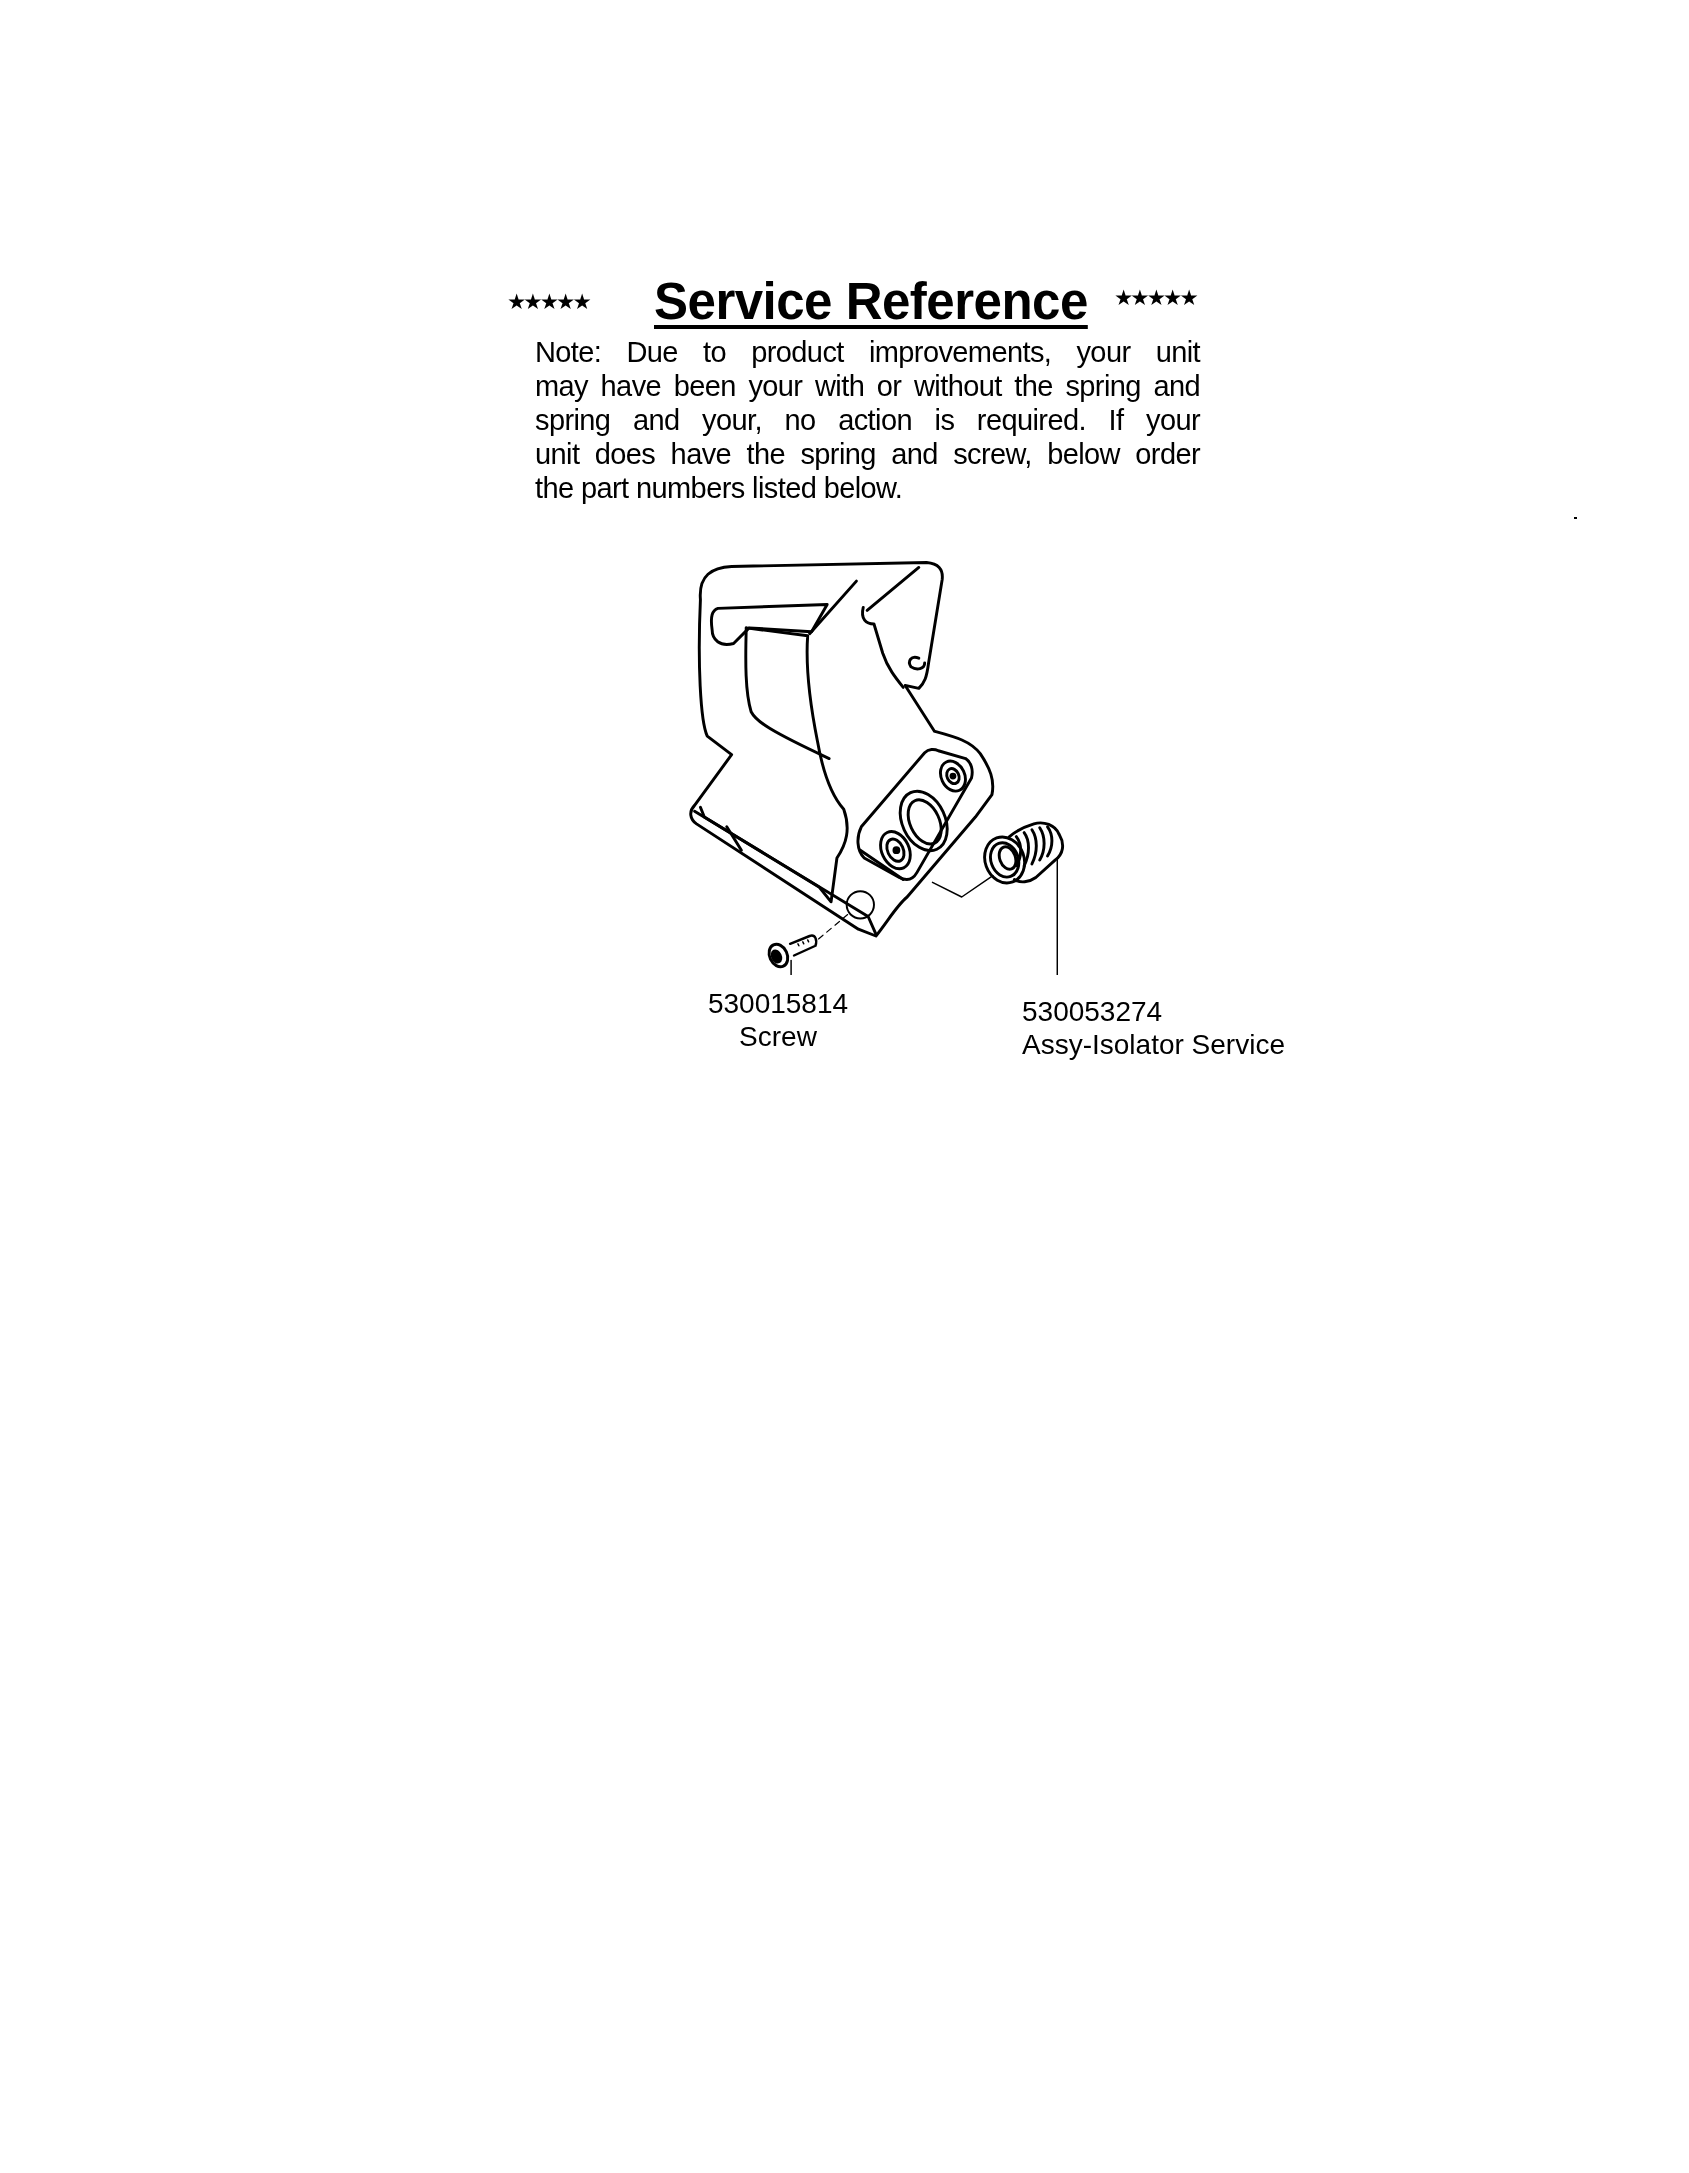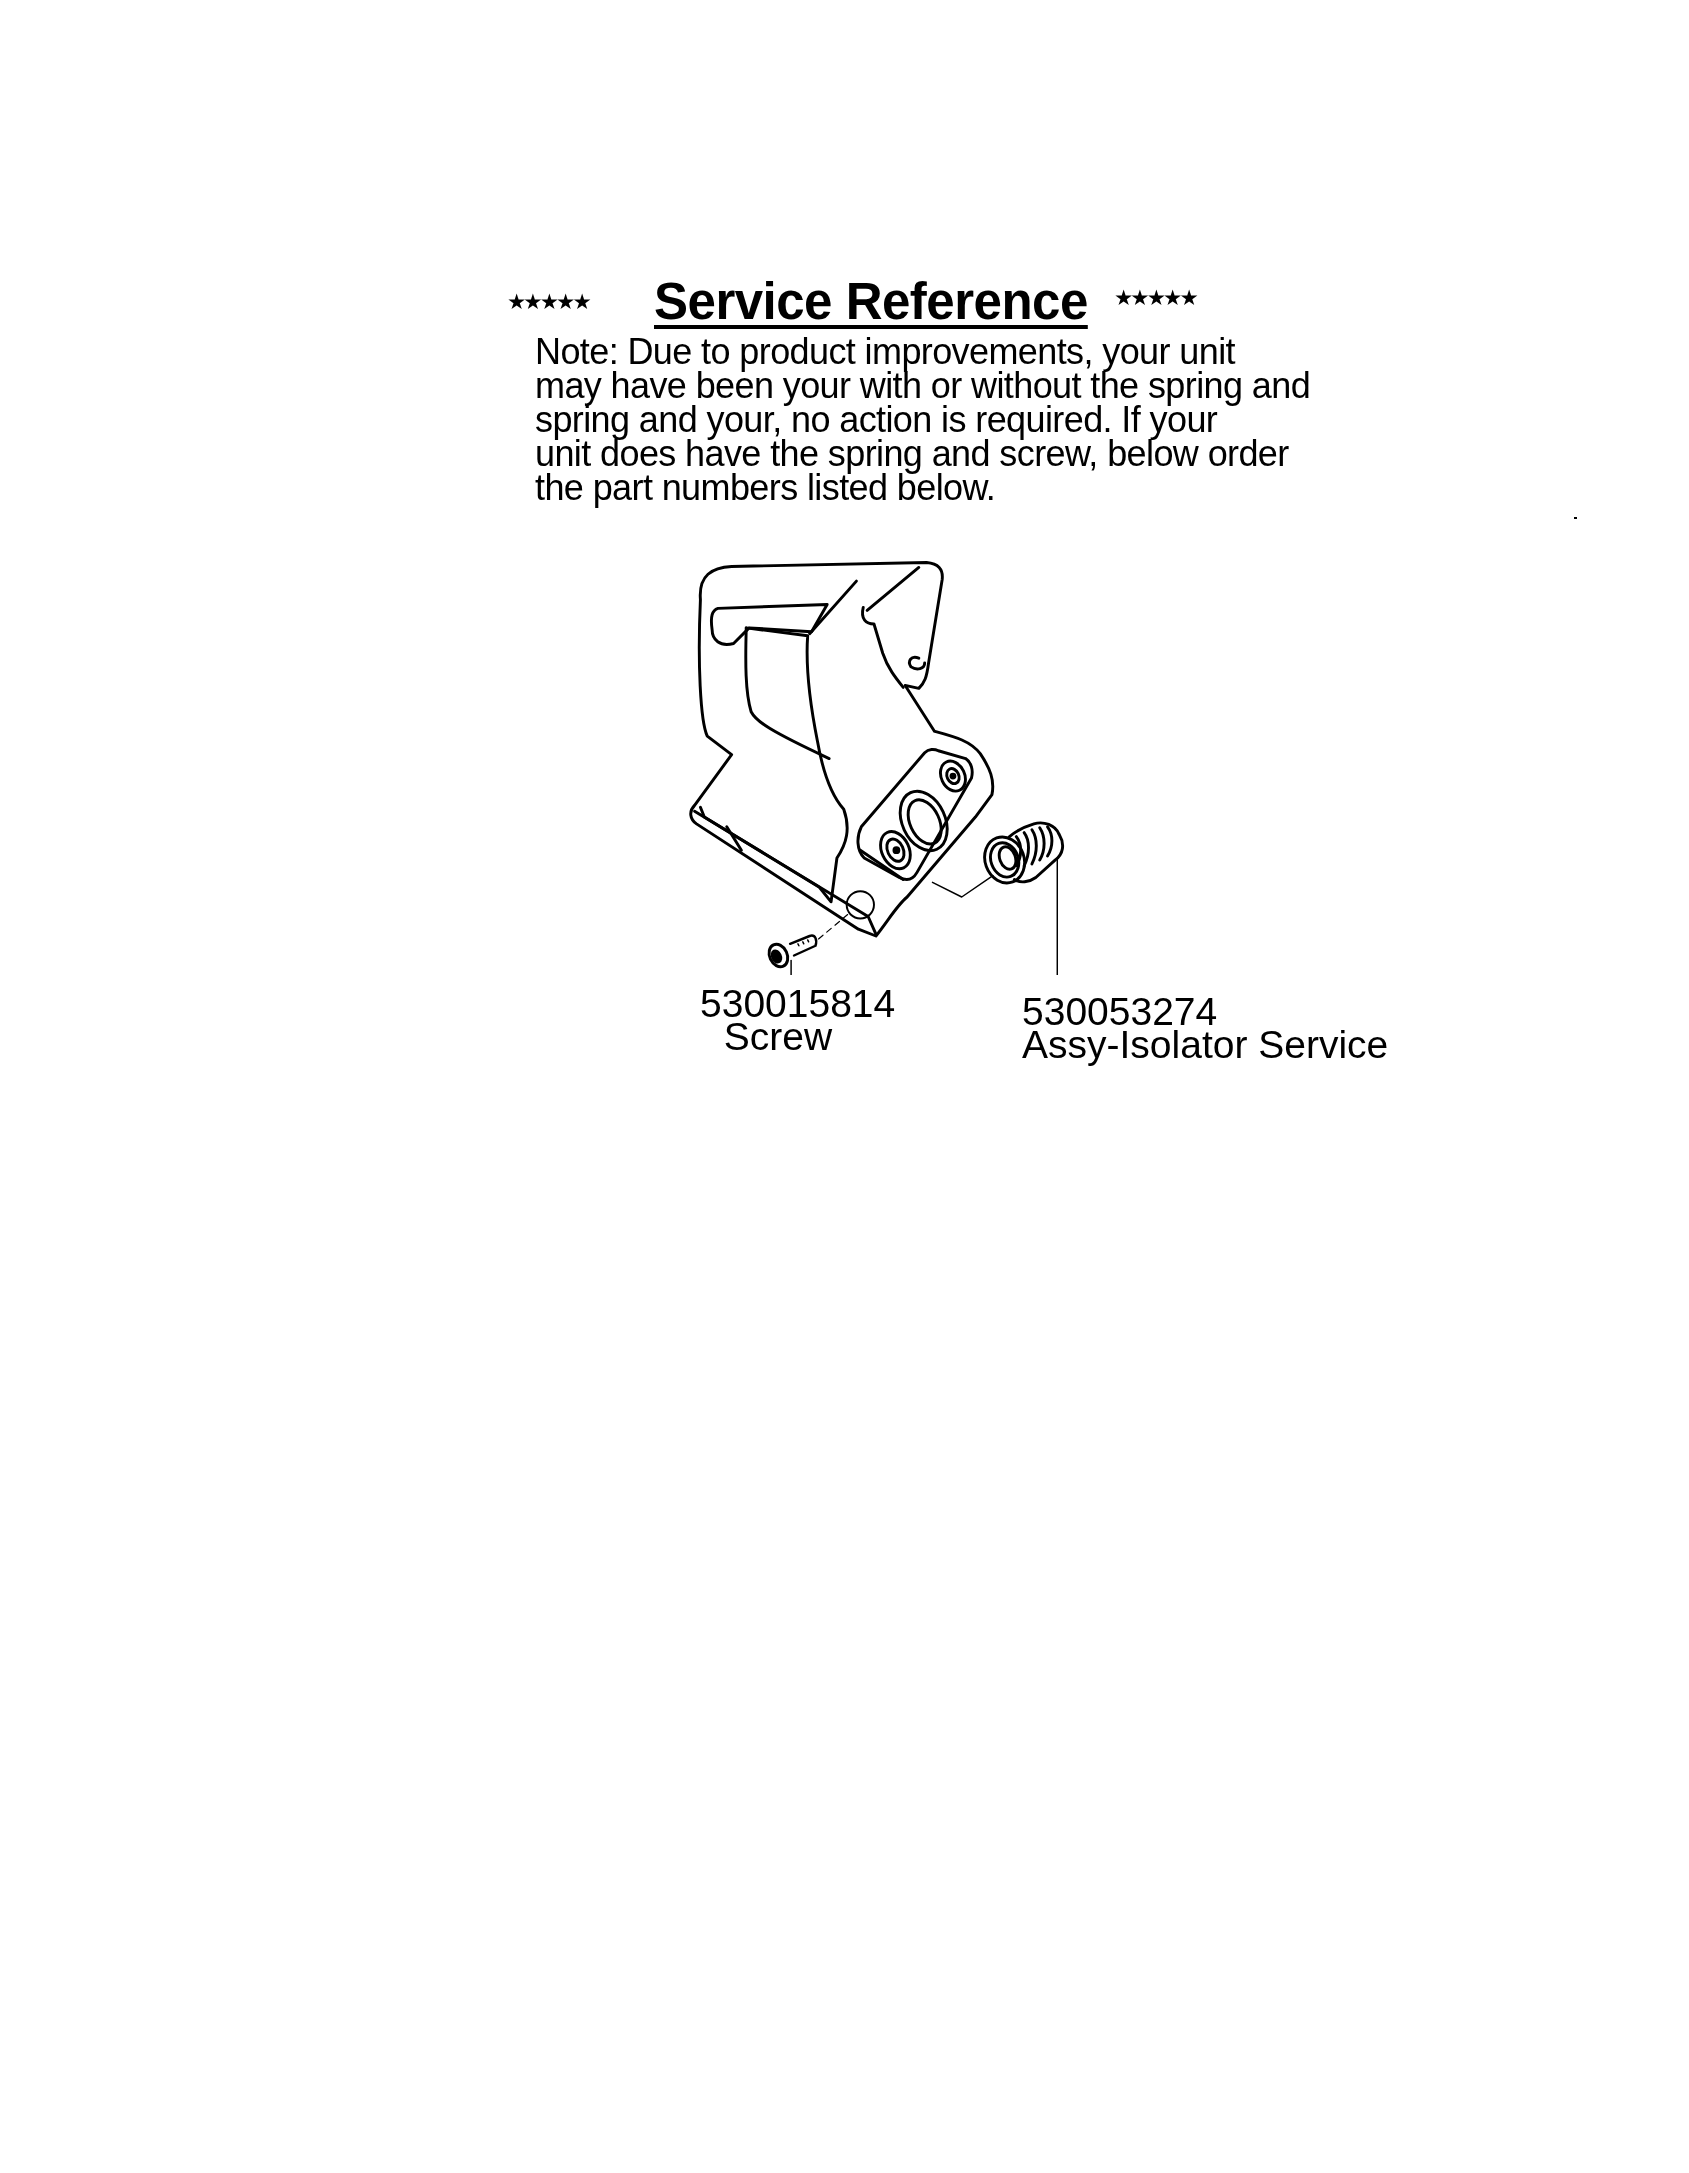--- a/index.html
+++ b/index.html
@@ -50,21 +50,21 @@
       text-decoration-thickness: 3.9px;
       text-underline-offset: 5.9px;
       white-space: nowrap;
     }
     
     .note {
       position: absolute;
       left: 535px;
       top: 335px;
       width: 665px;
-      font-size: 36px;
+      font-size: 29px;
       line-height: 34px;
       text-align: justify;
       letter-spacing: -0.6px;
     }
     .note .line {
       display: block;
       text-align: justify;
       text-align-last: justify;
       white-space: nowrap;
       overflow: visible;
@@ -84,21 +84,21 @@
       position: absolute;
       left: 1574px;
       top: 517px;
       width: 2.9px;
       height: 2px;
       background: #000;
     }
     
     .callout {
       position: absolute;
-      font-size: 39px;
+      font-size: 28px;
       line-height: 33px;
       white-space: nowrap;
     }
     .callout.screw {
       left: 700px;
       top: 987px;
       text-align: center;
       width: 156px;
     }
     .callout.spring {

